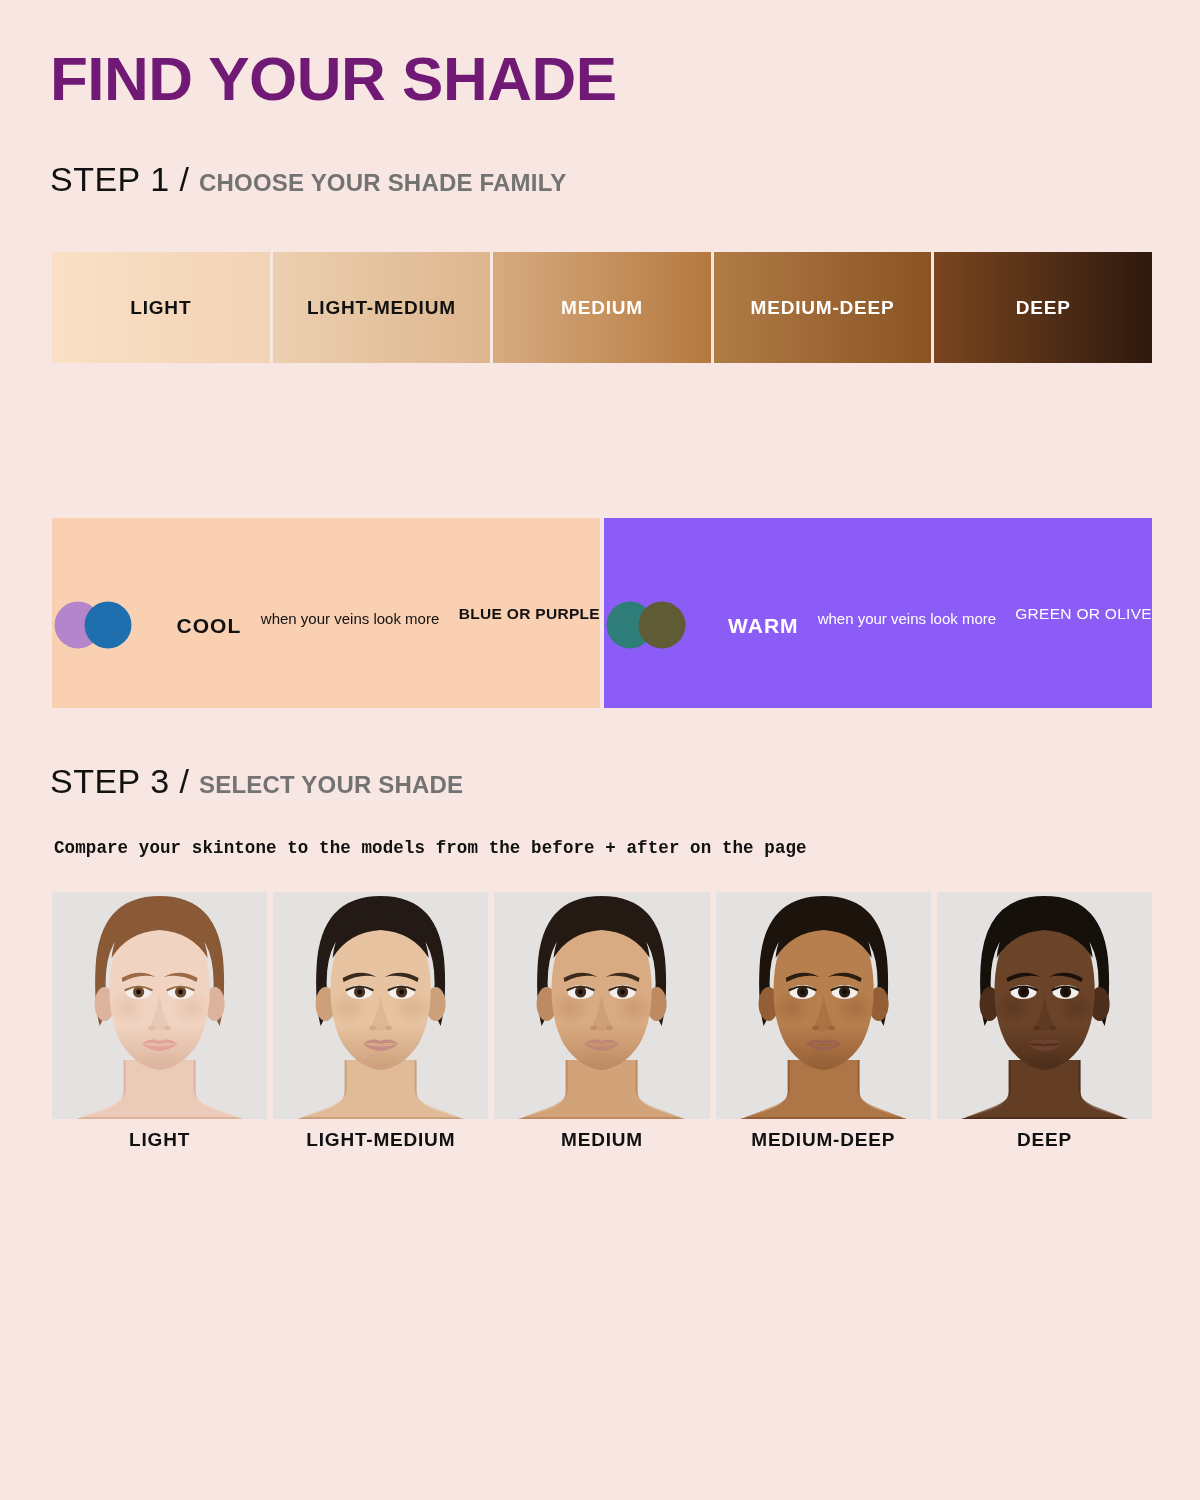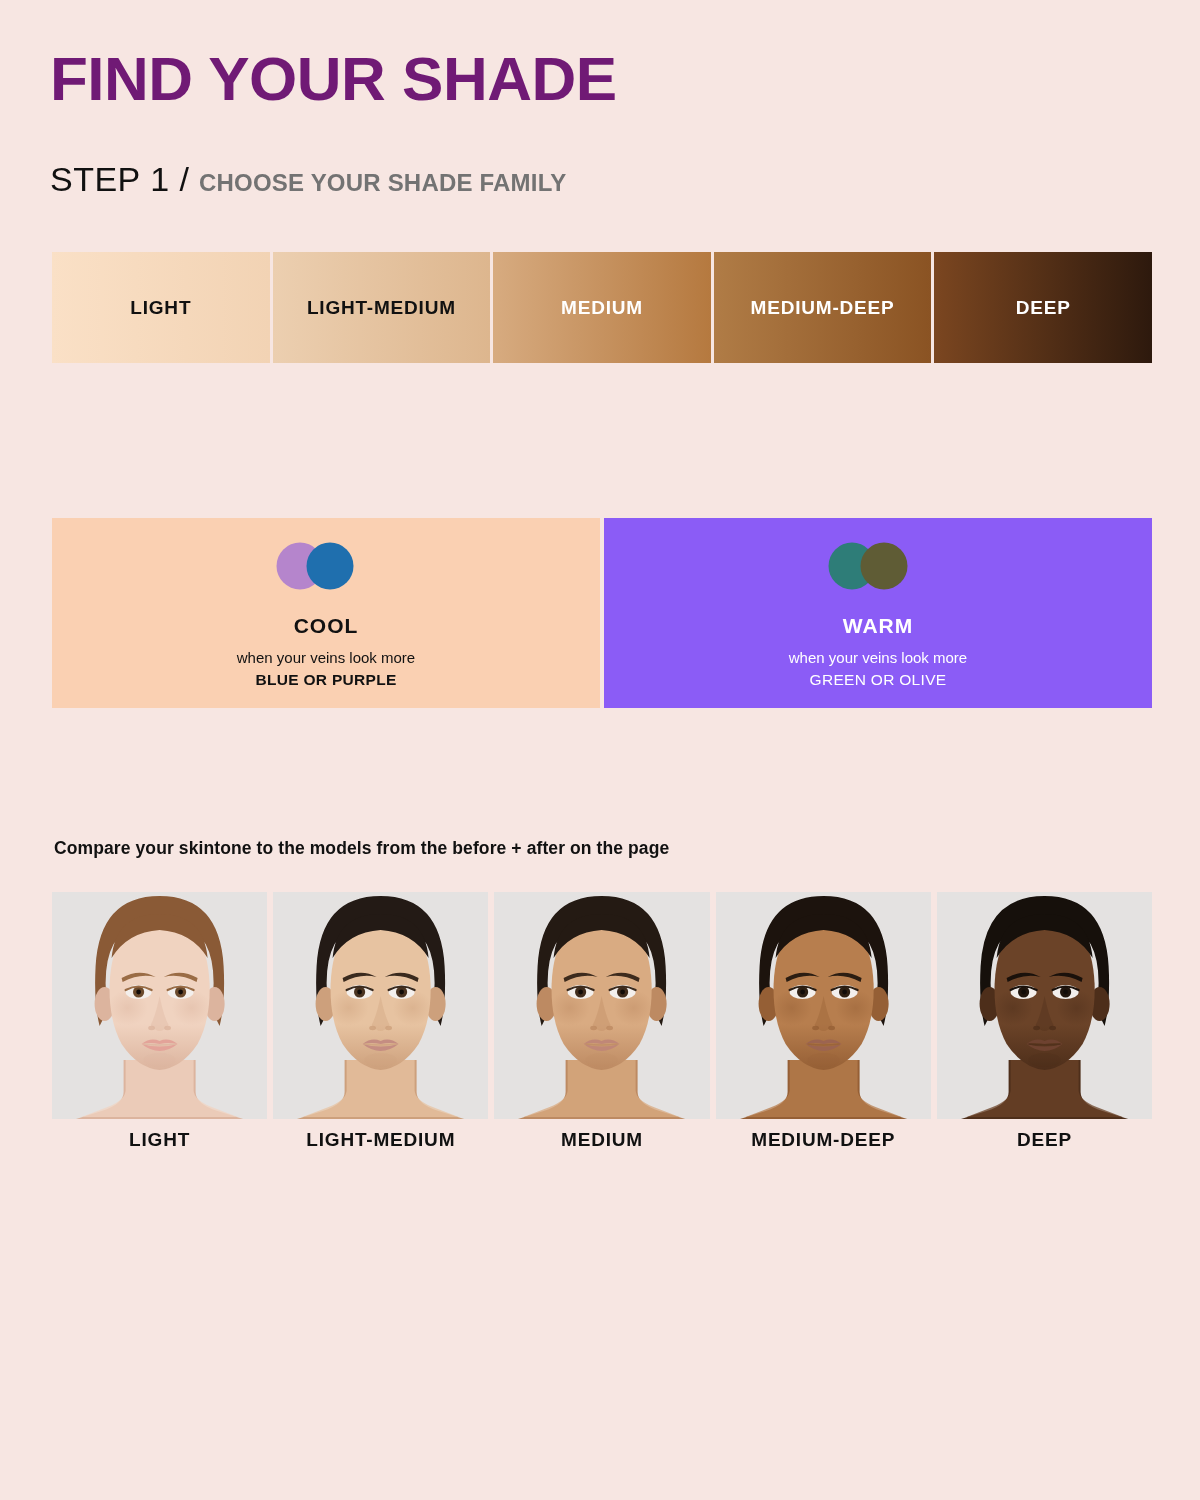--- a/index.html
+++ b/index.html
@@ -98,22 +98,22 @@
     top: 518px;
     width: 1100px;
     height: 190px;
     display: flex;
     gap: 4px;
   }
   .undertone-panel {
     flex: 1 1 0;
     position: relative;
     display: flex;
-    flex-direction: column;
     align-items: center;
+    justify-content: space-between;
   }
   .undertone-dots {
     margin-top: 24px;
     height: 48px;
     display: block;
   }
   .undertone-title {
     margin-top: 25px;
     font-size: 21px;
     font-weight: 700;
@@ -137,20 +137,21 @@
   
   .step3-sub {
     position: absolute;
     left: 54px;
     top: 838px;
     font-size: 17.5px;
     font-weight: 700;
     letter-spacing: 0.1px;
     color: #111111;
     white-space: nowrap;
+    font-family: Liberation Mono, monospace;
   }
 
   .models-row {
     position: absolute;
     left: 52px;
     top: 892px;
     width: 1100px;
     height: 227px;
     display: flex;
     gap: 6px;
@@ -238,20 +239,23 @@
           <circle cx="26" cy="24" r="23.5" fill="#2e7d78"></circle>
           <circle cx="58" cy="24" r="23.5" fill="#5f5c35"></circle>
         </svg>
       <div class="undertone-title" style="color: rgb(255, 255, 255);">WARM</div>
       <div class="undertone-sub1" style="color: rgb(255, 255, 255);">when your veins look more</div>
       <div class="undertone-sub2" style="color: rgb(255, 255, 255);">GREEN OR OLIVE</div>
     </div>
 
   </div>
 
+  <div class="step-heading" id="step3-heading">
+    <span class="step-num">STEP 3</span><span class="step-slash">/</span><span class="step-text">SELECT YOUR SHADE</span>
+  </div>
 
   <div class="step3-sub">Compare your skintone to the models from the before + after on the page</div>
 
   <div class="models-row">
     <div class="model-cell" id="model-0">
         <svg viewBox="0 0 216 227" preserveAspectRatio="xMidYMid slice" xmlns="http://www.w3.org/2000/svg">
           <defs>
             <linearGradient id="skf0" x1="0" y1="0" x2="0" y2="1">
               <stop offset="0%" stop-color="#f0d3c0"></stop>
               <stop offset="70%" stop-color="#f0d3c0"></stop>

